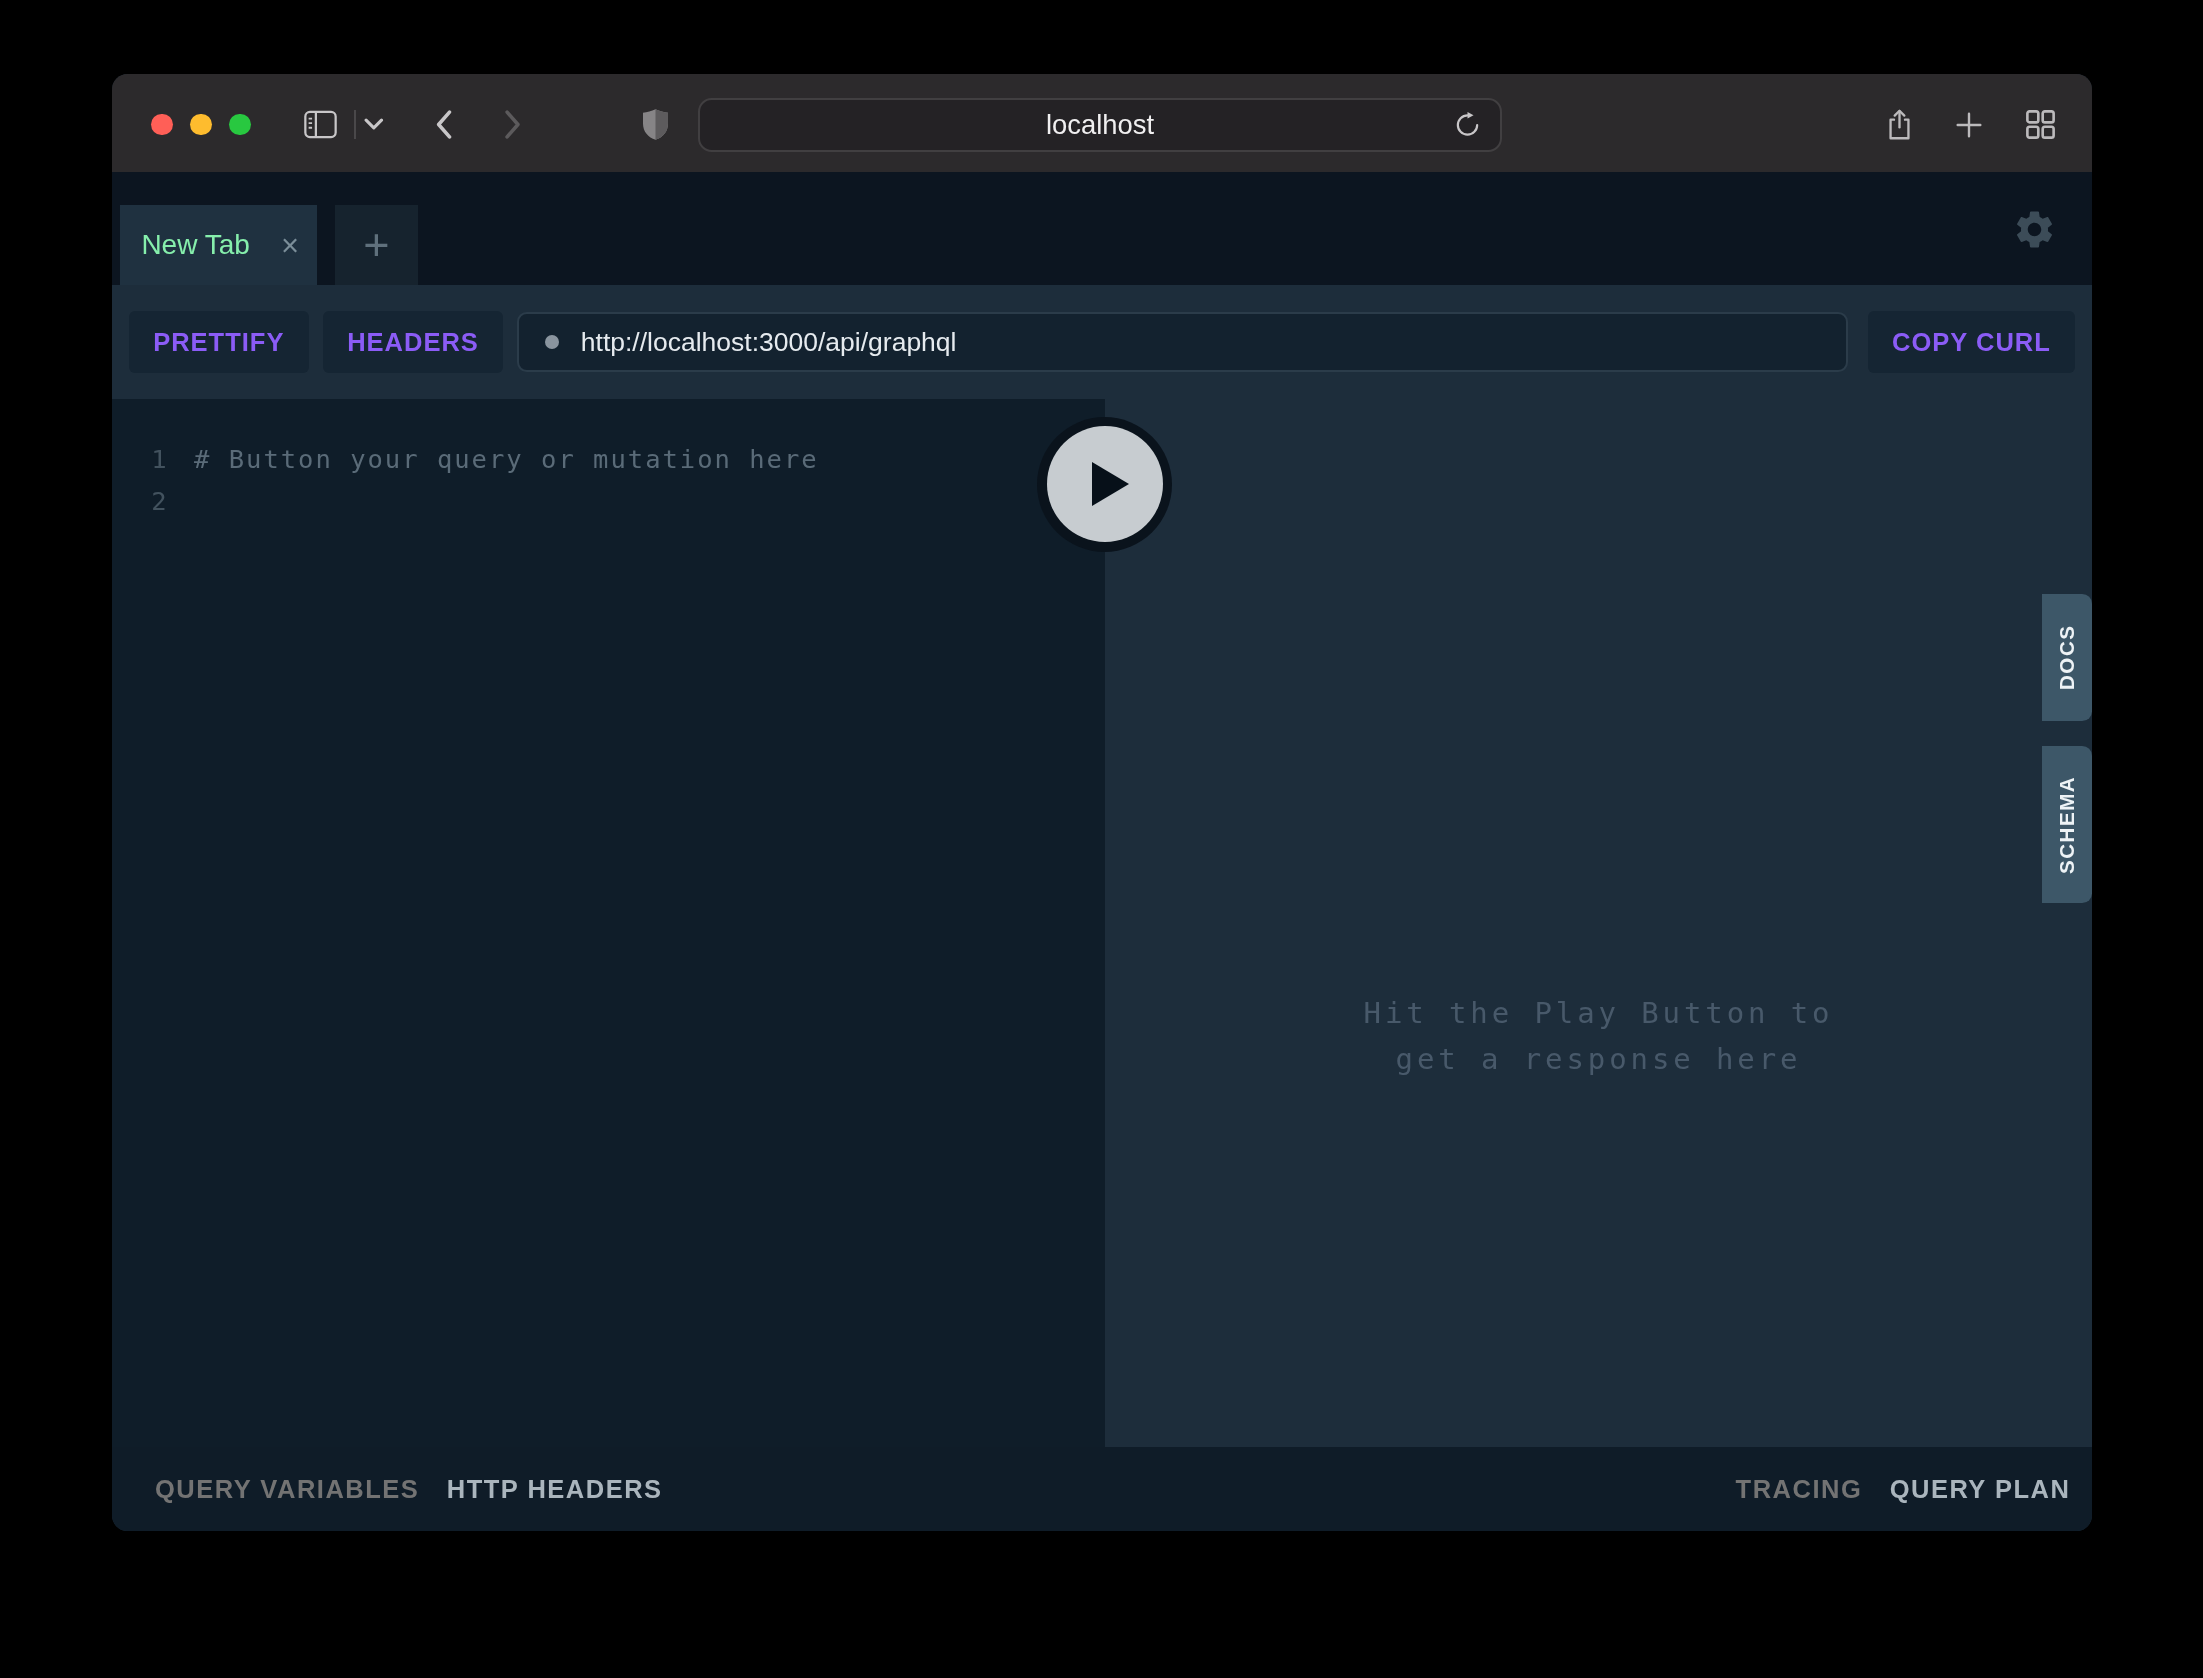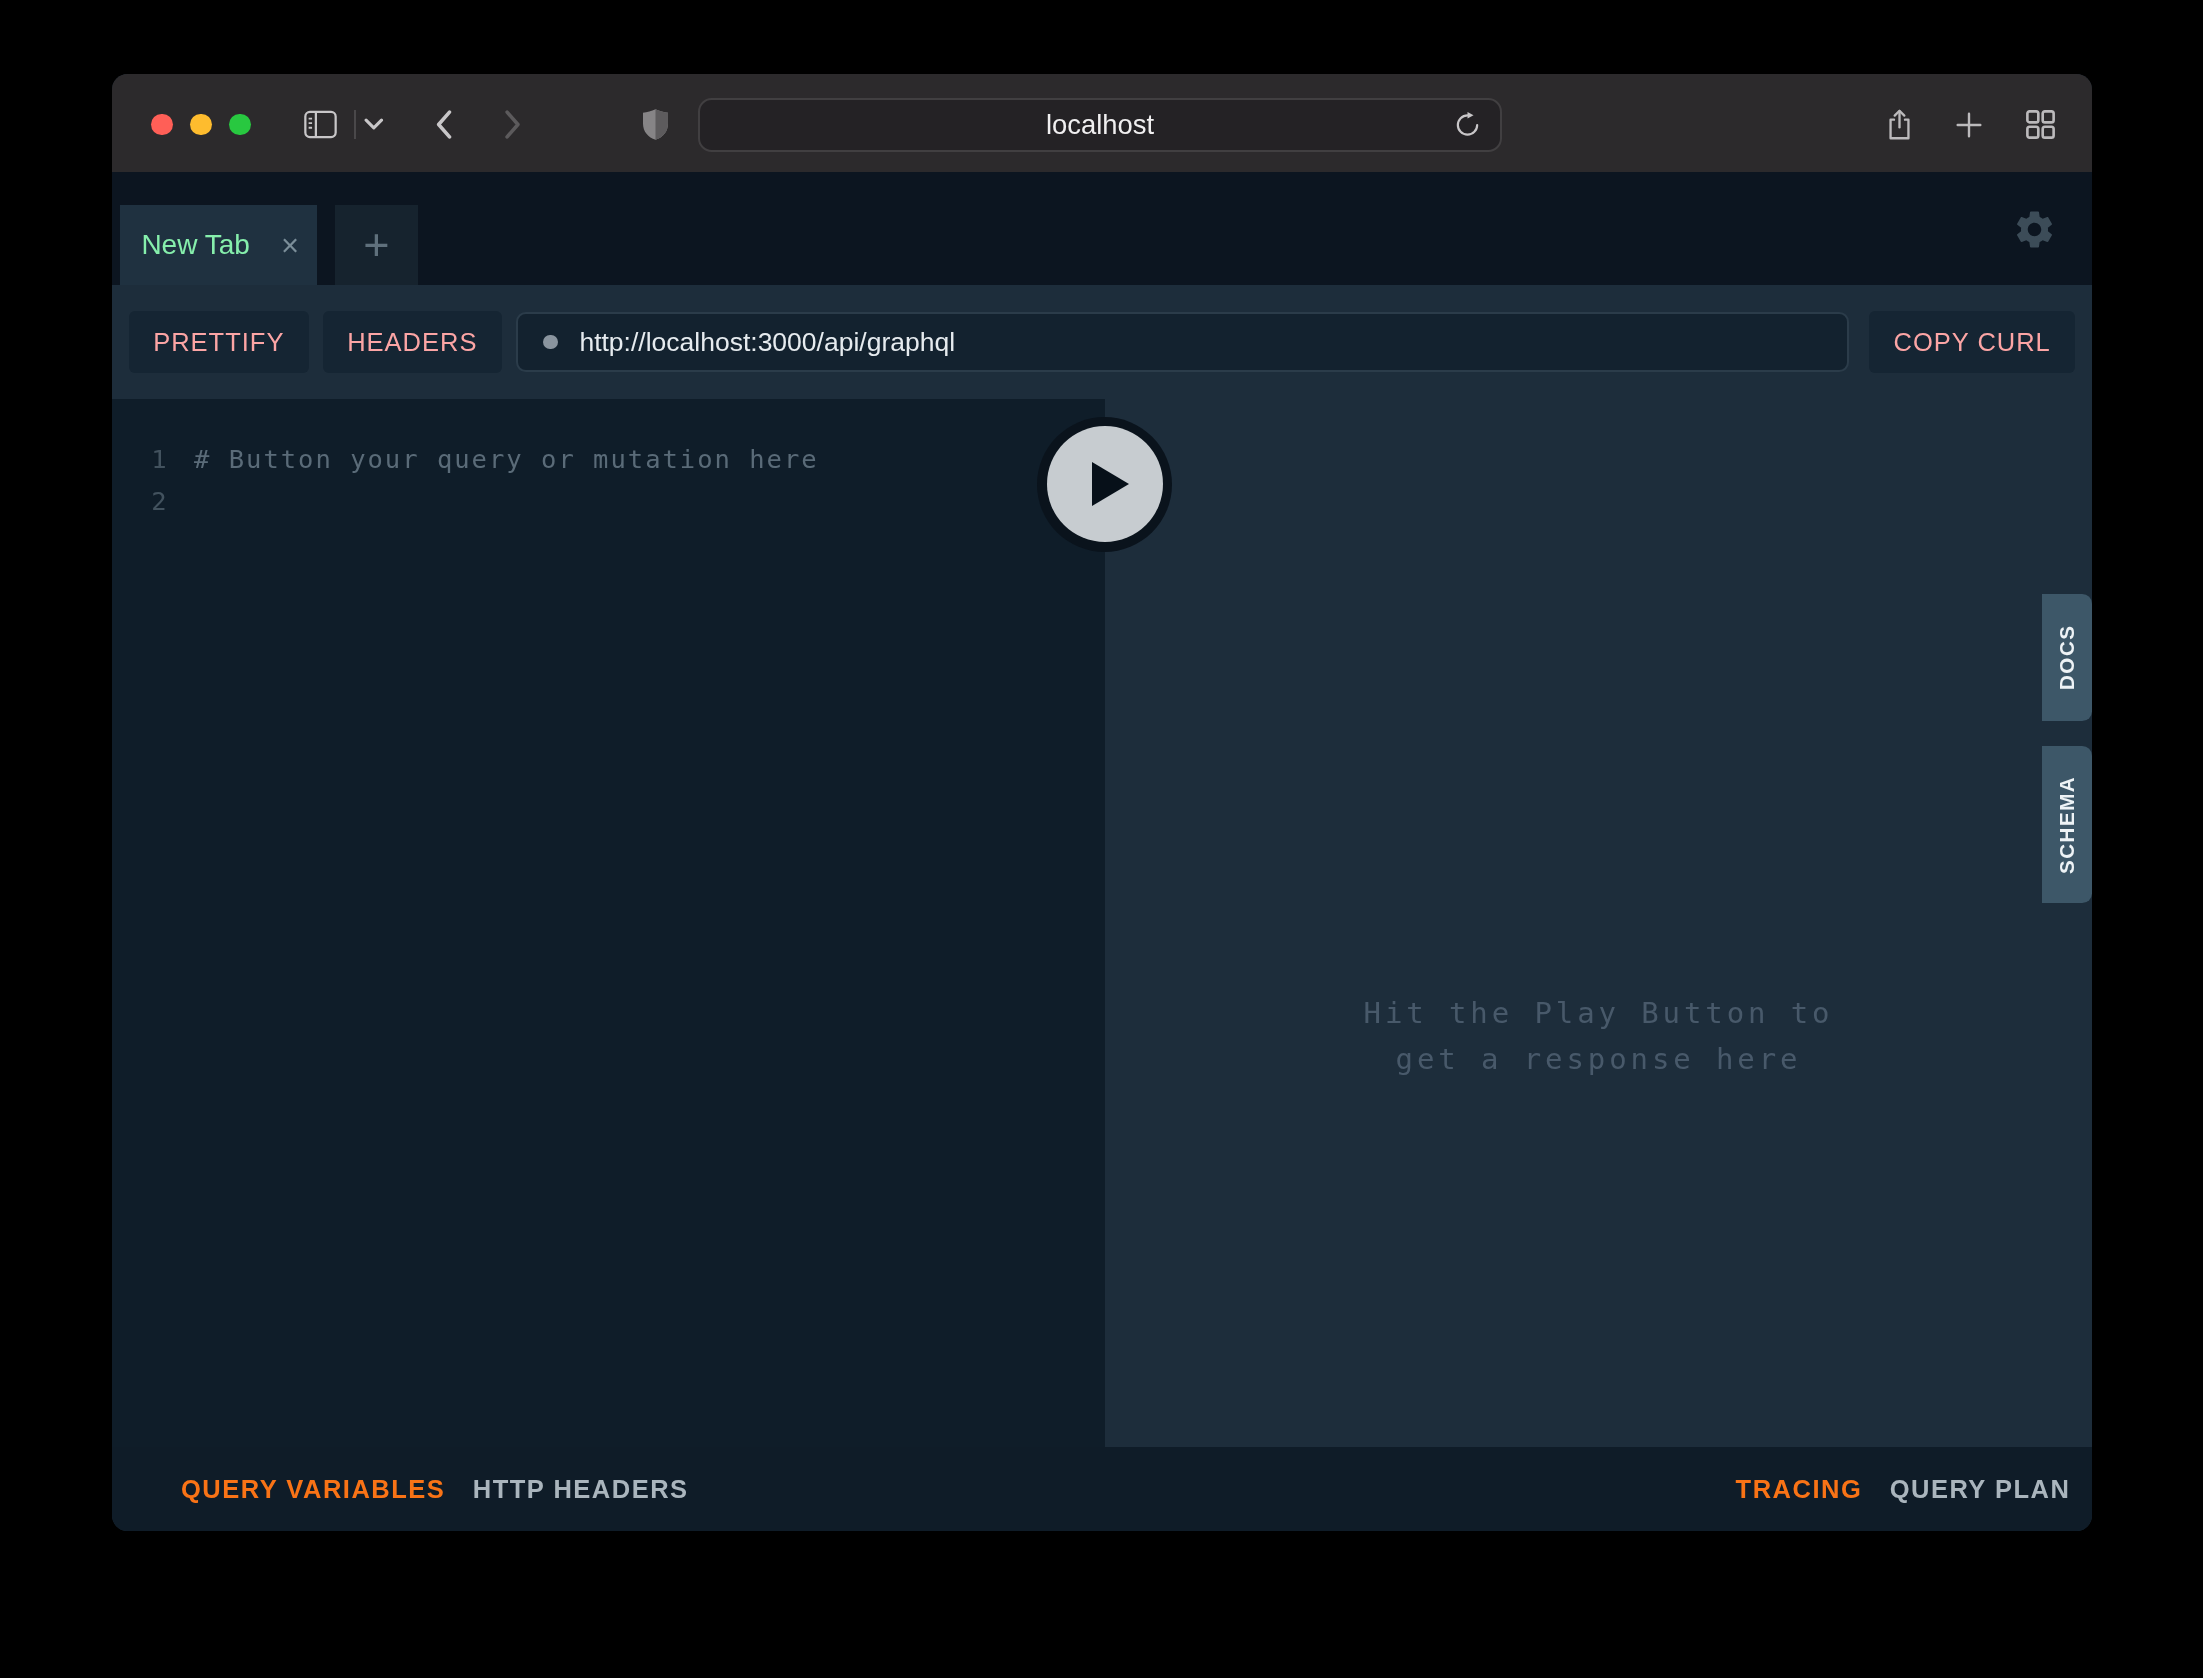--- a/index.html
+++ b/index.html
@@ -30,21 +30,21 @@
   .gql-tab-close { margin-left:auto; color:#7b8e99; font-size:31px; line-height:1; cursor:default; }
   .gql-newtab { position:absolute; left:223px; bottom:0; width:83px; height:80px; background:#16232e;
                 display:flex; align-items:center; justify-content:center;
                 color:#5f707c; font-size:45px; font-weight:300; }
   .gql-settings { position:absolute; right:35px; top:35px; width:45px; height:45px; }
 
   
   .toolbar { height:114px; flex:0 0 auto; background:#1d2d3b; display:flex; align-items:center;
              padding:0 16.7px; gap:13.7px; }
   .tb-btn { height:62px; padding:0 24.5px; background:#152533; border-radius:5.9px;
-            color:#fca5a5; font-size:25.5px; font-weight:400; letter-spacing:1px;
+            color:#8b5cf6; font-size:25.5px; font-weight:700; letter-spacing:1px;
             display:flex; align-items:center; white-space:nowrap; }
   .endpoint { flex:1; height:60px; margin-left:0; background:#13222f;
               border:2px solid #2b3c4a; border-radius:9.8px;
               display:flex; align-items:center; padding:0 25.5px; gap:21.6px; }
   .endpoint-dot { width:14.7px; height:14.7px; border-radius:50%; background:#8a959f; flex:0 0 auto; }
   .endpoint-input { flex:1; background:transparent; border:none; outline:none;
                     color:#e6ebef; font-size:26.5px; font-family:"Liberation Sans", sans-serif; }
   .copycurl { margin-left:5.9px; }
 
   
@@ -73,21 +73,21 @@
               writing-mode:vertical-rl; transform:rotate(180deg);
               display:flex; align-items:center; justify-content:center;
               font-size:20.6px; font-weight:600; letter-spacing:1.5px; }
   .side-tab.docs { top:520px; height:127px; }
   .side-tab.schema { top:672px; height:157px; }
 
   
   .footer { height:84px; flex:0 0 auto; background:#0f1c28; display:flex; align-items:center;
             padding:0 21.6px 0 43px; gap:27.4px; }
   .foot-item { font-size:25.5px; font-weight:600; letter-spacing:1.5px; white-space:nowrap; }
-  .foot-muted { color:#f97316;margin-left:26px; }
+  .foot-muted { color:#737373; }
   .foot-bright { color:#aab5bd; }
   .foot-spacer { flex:1; }
 
   svg { display:block; }
 </style>
 </head>
 <body>
 
 <div class="window">
 

